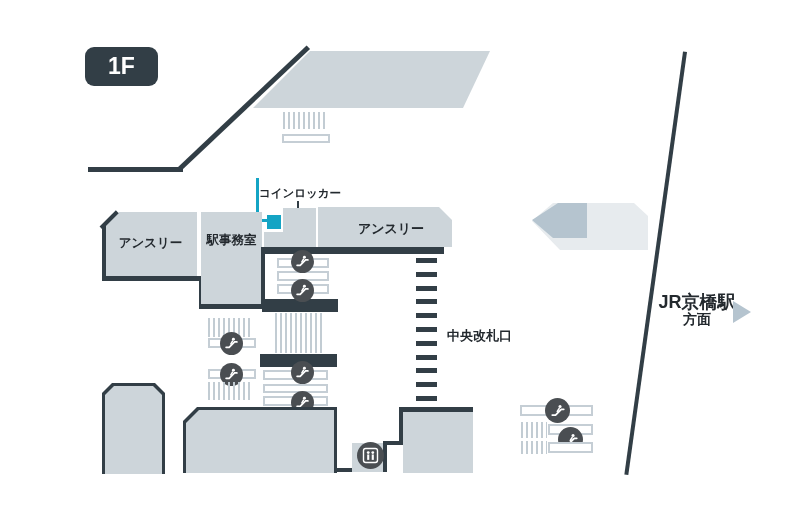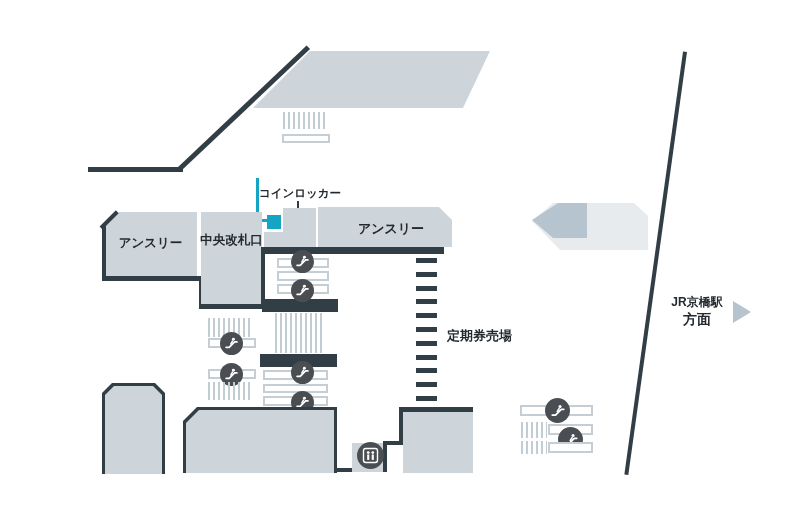--- a/index.html
+++ b/index.html
@@ -21,20 +21,23 @@
 <div id="canvas">
 
   <div class="abs dark" style="left:88px;top:167px;width:95px;height:5px;"></div>
   <div class="abs dark" style="left:179px;top:167px;width:178px;height:5px;transform:rotate(-43.4deg);transform-origin:0 50%;"></div>
   <div class="abs dark" style="left:687px;top:52px;width:427px;height:4px;transform:rotate(97.9deg);transform-origin:0 0;"></div>
 
   <div class="abs gray" style="left:253px;top:51px;width:237px;height:57px;clip-path:polygon(57px 0,237px 0,210px 100%,0 100%);"></div>
   <div class="abs stairs" style="left:283px;top:112px;width:44px;height:17px;"></div>
   <div class="abs obar" style="left:282px;top:134px;width:48px;height:9px;"></div>
 
+  <div class="abs dark center" style="left:85px;top:47px;width:73px;height:39px;border-radius:9px;">
+    <span class="txt" style="color:#fff;font-size:23px;">1F</span>
+  </div>
 
   <div class="abs" style="left:256px;top:178px;width:3px;height:44px;background:#14a4c4;"></div>
   <div class="abs" style="left:256px;top:219px;width:13px;height:3px;background:#14a4c4;"></div>
   <div class="abs" style="left:267px;top:215px;width:14px;height:14px;background:#14a4c4;"></div>
 
   <div class="abs center" style="left:258px;top:186px;width:84px;height:14px;">
     <span class="txt" style="font-size:11.5px;white-space:nowrap;">コインロッカー</span>
   </div>
   <div class="abs dark" style="left:297px;top:201px;width:2px;height:16px;"></div>
   <div class="abs" style="left:293px;top:216px;width:10px;height:10px;border-radius:50%;background:#323e46;"></div>
@@ -44,21 +47,21 @@
   <div class="abs dark" style="left:102px;top:226px;width:4px;height:53px;"></div>
   <div class="abs dark" style="left:102px;top:276px;width:102px;height:5px;"></div>
   <div class="abs dark" style="left:199px;top:276px;width:4px;height:33px;"></div>
   <div class="abs dark" style="left:199px;top:304px;width:65px;height:5px;"></div>
   <div class="abs center" style="left:104px;top:212px;width:93px;height:62px;">
     <span class="txt" style="font-size:12.5px;white-space:nowrap;">アンスリー</span>
   </div>
 
   <div class="abs gray" style="left:201px;top:212px;width:61px;height:92px;"></div>
   <div class="abs center" style="left:201px;top:230px;width:61px;height:20px;">
-    <span class="txt" style="font-size:12.5px;white-space:nowrap;">中央改札口</span>
+    <span class="txt" style="font-size:12.5px;white-space:nowrap;">駅事務室</span>
   </div>
 
   <div class="abs dark" style="left:261px;top:247px;width:183px;height:7px;"></div>
   <div class="abs dark" style="left:261px;top:247px;width:4px;height:57px;"></div>
   <div class="abs dark" style="left:262px;top:299px;width:76px;height:13px;"></div>
 
   <div class="abs gray" style="left:283px;top:208px;width:33px;height:27px;"></div>
   <div class="abs gray" style="left:264px;top:232px;width:52px;height:15px;"></div>
   <div class="abs gray" style="left:318px;top:207px;width:134px;height:40px;clip-path:polygon(0 0,calc(100% - 13px) 0,100% 13px,100% 100%,0 100%);"></div>
   <div class="abs center" style="left:330px;top:221px;width:122px;height:16px;">
@@ -129,21 +132,21 @@
     <div class="abs dark" style="left:416px;top:299px;width:21px;height:5px;"></div>
     <div class="abs dark" style="left:416px;top:313px;width:21px;height:5px;"></div>
     <div class="abs dark" style="left:416px;top:327px;width:21px;height:5px;"></div>
     <div class="abs dark" style="left:416px;top:341px;width:21px;height:5px;"></div>
     <div class="abs dark" style="left:416px;top:355px;width:21px;height:5px;"></div>
     <div class="abs dark" style="left:416px;top:368px;width:21px;height:5px;"></div>
     <div class="abs dark" style="left:416px;top:382px;width:21px;height:5px;"></div>
     <div class="abs dark" style="left:416px;top:396px;width:21px;height:5px;"></div>
   </div>
   <div class="abs" style="left:447px;top:326px;">
-    <span class="txt" style="font-size:13px;white-space:nowrap;">定期券売場</span>
+    <span class="txt" style="font-size:13px;white-space:nowrap;">中央改札口</span>
   </div>
 
   <div class="abs dark" style="left:102px;top:383px;width:63px;height:91px;clip-path:polygon(0 10px,10px 0,calc(100% - 10px) 0,100% 10px,100% 100%,0 100%);"></div>
   <div class="abs gray" style="left:105px;top:386px;width:57px;height:88px;clip-path:polygon(0 9px,9px 0,calc(100% - 9px) 0,100% 9px,100% 100%,0 100%);"></div>
 
   <div class="abs dark" style="left:183px;top:407px;width:154px;height:66px;clip-path:polygon(0 14px,14px 0,100% 0,100% 100%,0 100%);"></div>
   <div class="abs gray" style="left:186px;top:410px;width:148px;height:63px;clip-path:polygon(0 13px,13px 0,100% 0,100% 100%,0 100%);"></div>
 
   <div class="abs dark" style="left:337px;top:468px;width:50px;height:4px;"></div>
   <div class="abs dark" style="left:383px;top:443px;width:4px;height:29px;"></div>
@@ -180,18 +183,18 @@
         <path d="M12.3 8 L10.2 11.6" stroke="#fff" stroke-width="2" stroke-linecap="round"></path>
       </svg>
   </div>
   <div class="abs stairs" style="left:521px;top:441px;width:26px;height:13px;"></div>
   <div class="abs obar" style="left:548px;top:442px;width:45px;height:11px;"></div>
 
   <div class="abs" style="left:532px;top:203px;width:116px;height:47px;background:#e7ebee;clip-path:polygon(21px 0,102px 0,100% 13px,100% 100%,28px 100%,0 18px);"></div>
   <div class="abs" style="left:532px;top:203px;width:55px;height:35px;background:#b5c4cf;clip-path:polygon(0 17px,26px 0,100% 0,100% 100%,21px 100%);"></div>
 
   <div class="abs" style="left:652px;top:294px;width:90px;text-align:center;">
-    <div class="txt" style="font-size:12px;line-height:17px;white-space:nowrap;">JR京橋駅</div>
+    <div class="txt" style="font-size:18px;line-height:17px;white-space:nowrap;">JR京橋駅</div>
     <div class="txt" style="font-size:14px;line-height:17px;">方面</div>
   </div>
   <div class="abs" style="left:733px;top:301px;width:18px;height:22px;background:#b5c4cf;clip-path:polygon(0 0,100% 50%,0 100%);"></div>
 
 </div>
 
 </body></html>

